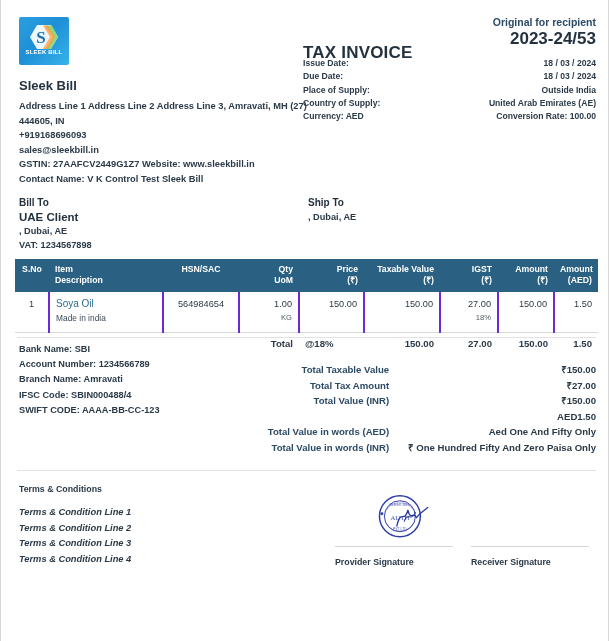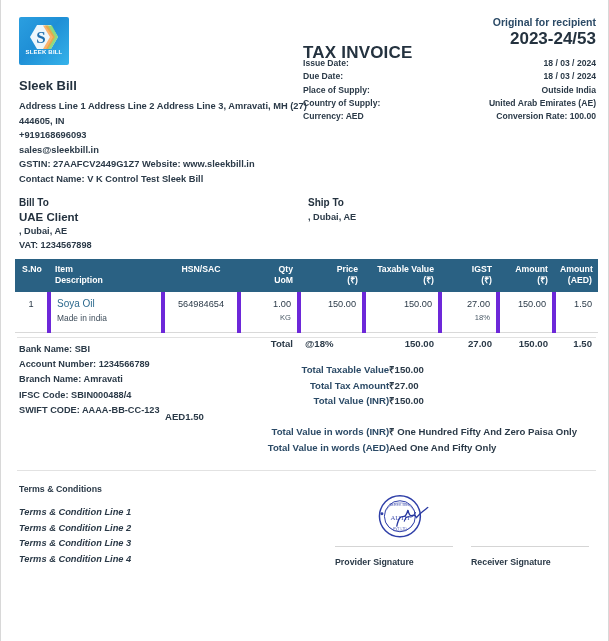--- a/index.html
+++ b/index.html
@@ -163,21 +163,21 @@
     color: #ffffff;
     font-size: 8.7px;
     font-weight: bold;
     padding: 5px 6px 6px 6px;
     vertical-align: top;
     border: none;
     line-height: 11px;
   }
   .items th .l2 { display: block; font-weight: bold; }
   .items td {
-    border-left: 4px solid #6d28d9;
+    border-left: 2px solid #6d28d9;
     border-right: 1px solid #d9d9d9;
     border-bottom: 1px solid #d9d9d9;
     padding: 6px 6px 8px 6px;
     vertical-align: top;
     line-height: 12px;
     color: #2b3a48;
     font-size: 9.2px;
   }
   .items td.first { border-left: none; }
   .items td.last { border-right: none; }
@@ -219,20 +219,21 @@
     justify-content: space-between;
     line-height: 15.6px;
   }
   .tot-row .lab {
     width: 52%;
     text-align: right;
     color: #2b4a66;
   }
   .tot-row .val {
     flex: 1;
+    text-align: right;
     color: #2b3a48;
   }
 
   .divider {
     position: absolute;
     left: 2px;
     width: 579px;
     height: 1px;
     background: #e2e2e2;
   }
@@ -461,26 +462,26 @@
         <span class="val">₹27.00</span>
       </div>
       <div class="tot-row">
         <span class="lab">Total Value (INR)</span>
         <span class="val">₹150.00</span>
       </div>
       <div class="tot-row">
         <span class="val">AED1.50</span>
       </div>
       <div class="tot-row">
+        <span class="lab">Total Value in words (AED)</span>
+        <span class="val">Aed One And Fifty Only</span>
+      </div>
+      <div class="tot-row">
         <span class="lab">Total Value in words (INR)</span>
         <span class="val">₹ One Hundred Fifty And Zero Paisa Only</span>
-      </div>
-      <div class="tot-row">
-        <span class="lab">Total Value in words (AED)</span>
-        <span class="val">Aed One And Fifty Only</span>
       </div>
     </div>
 
     <div class="divider div-terms"></div>
 
     <div class="terms">
       <div class="terms-title">Terms &amp; Conditions</div>
       <div class="terms-line">Terms &amp; Condition Line 1</div>
       <div class="terms-line">Terms &amp; Condition Line 2</div>
       <div class="terms-line">Terms &amp; Condition Line 3</div>

